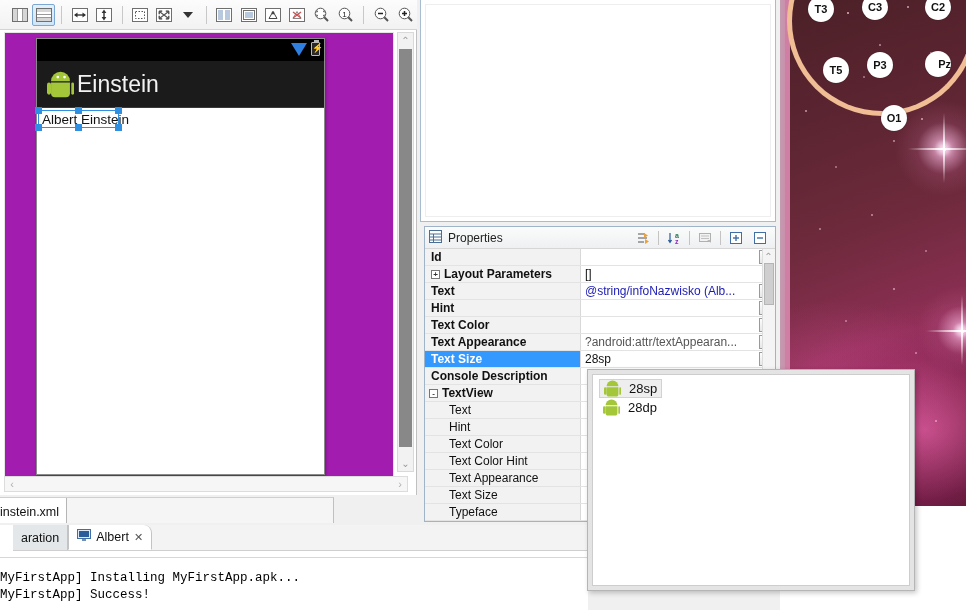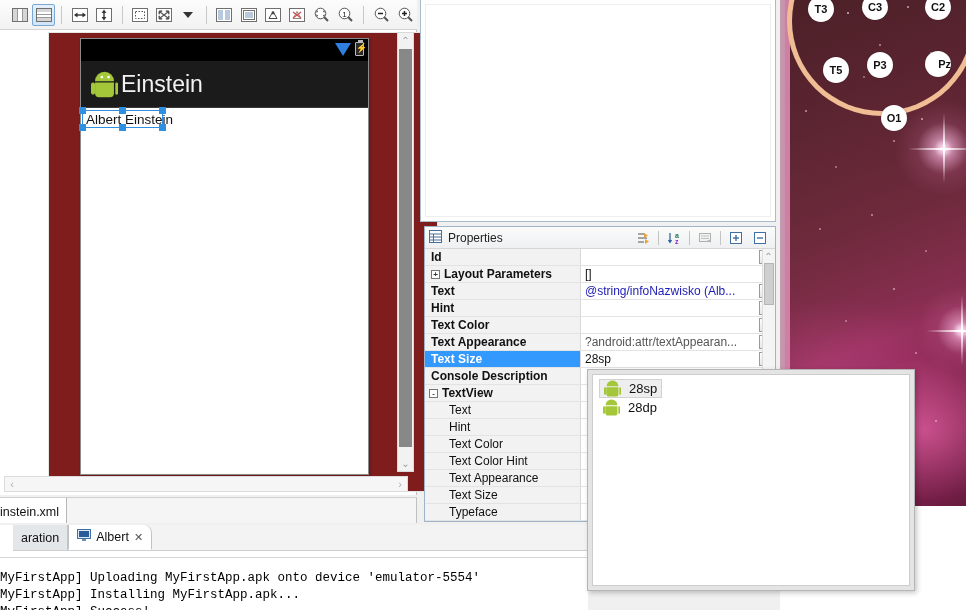--- a/index.html
+++ b/index.html
@@ -71,21 +71,21 @@
   .tbtn.active { border: 1px solid #7aa7d4; background: linear-gradient(180deg,#e4f0fb,#cfe5f7); }
   .tsep { width: 1px; height: 18px; background: #c8c8c8; margin: 0 5px; }
 
   
   .editor-area {
     position: absolute; left: 0; top: 30px; width: 417px; height: 465px;
     background: #ffffff; border-right: 1px solid #c0c0c0;
   }
   .canvas-bg {
     position: absolute; left: 4px; top: 2px; width: 390px; height: 460px;
-    background: #7f1d1d; border: 1px solid #e6e6e6; margin-left: 44px;
+    background: #a21caf; border: 1px solid #e6e6e6;
   }
   .phone {
     position: absolute; left: 31px; top: 5px; width: 289px; height: 437px;
     background: #ffffff; border: 1px solid #8a8a8a;
     box-shadow: 1px 1px 3px rgba(0,0,0,0.25);
   }
   .phone-statusbar {
     height: 22px; background: #000; position: relative;
   }
   .sb-icons { position: absolute; right: 4px; top: 3px; display: flex; gap: 4px; align-items: center; }
@@ -142,21 +142,21 @@
   .vscroll-thumb { position: absolute; left: 1px; top: 16px; width: 13px; height: 398px; background: #888; }
   .sc-arrow { position: absolute; left: 0; width: 15px; height: 15px; color: #9a9a9a; font-size: 10px; text-align: center; line-height: 15px; }
   .hscroll {
     position: absolute; left: 4px; bottom: 3px; width: 404px; height: 16px;
     background: #f6f6f6; border: 1px solid #dcdcdc;
   }
   .hs-arrow { position: absolute; top: 0; width: 14px; height: 14px; color: #b0b0b0; font-size: 11px; text-align: center; line-height: 14px; }
 
   
   .editor-tabs {
-    position: absolute; left: 0; top: 497px; width: 417px; height: 26px;
+    position: absolute; left: 0; top: 497px; width: 334px; height: 26px;
     background: #f5f5f5; border-top: 1px solid #cfcfcf; border-right: 1px solid #c0c0c0;
     display: flex; align-items: stretch;
   }
   .etab {
     padding: 4px 7px 2px 0; font-size: 12.5px; color: #111;
     border-right: 1px solid #b5b5b5; display: flex; align-items: center; background: #fff;
   }
 
   
   .outline-panel {
@@ -682,21 +682,20 @@
                 <rect x="0.5" y="0.5" width="13" height="9" fill="#dfe9f5" stroke="#3f6fa5"></rect>
                 <rect x="2" y="2" width="10" height="6" fill="#2a5b9a"></rect>
                 <rect x="5" y="10" width="4" height="2" fill="#6f8fb5"></rect>
               </svg>
           </span>
           <span>Albert</span>
           <span style="color:#555;font-size:11px;">✕</span>
         </div>
       </div>
       <div class="console-body">
-        <div class="cline">MyFirstApp] Uploading MyFirstApp.apk onto device 'emulator-5554'</div>
         <div class="cline">MyFirstApp] Installing MyFirstApp.apk...</div>
         <div class="cline">MyFirstApp] Success!</div>
       </div>
     </div>
 
   </div>
 
   <div class="ac-popup">
     <div class="ac-inner">
       <div class="ac-item sel">

